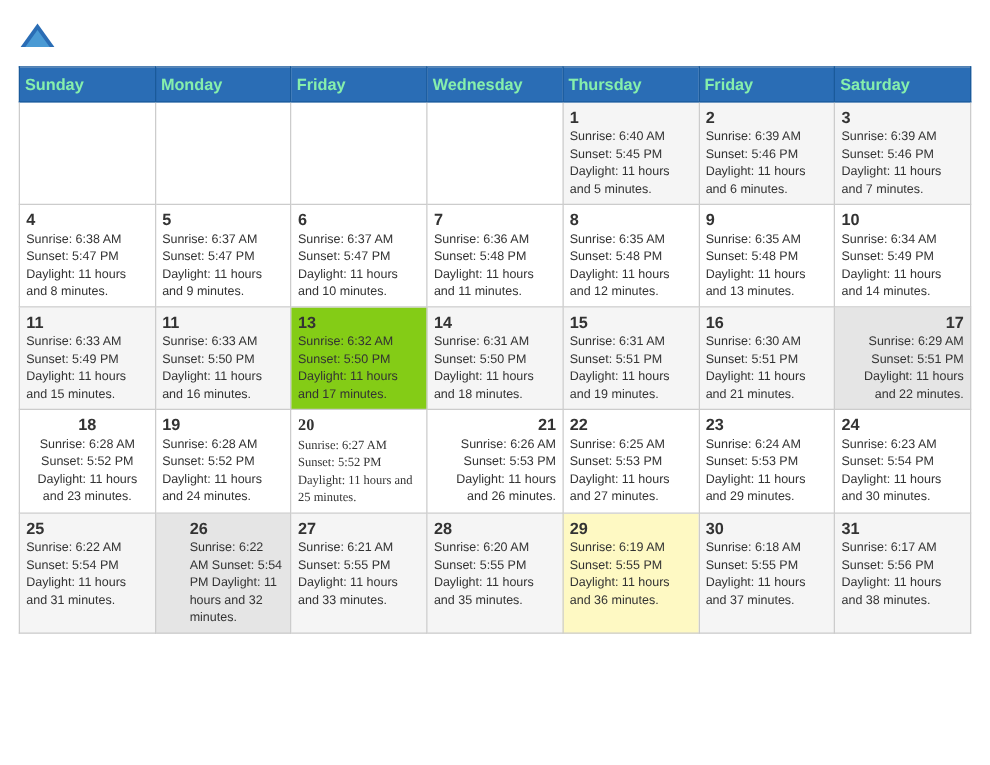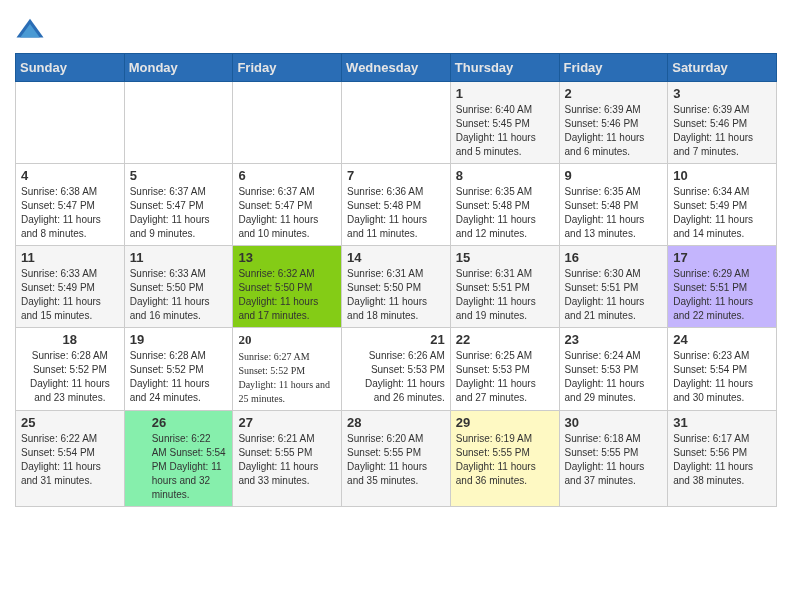--- a/index.html
+++ b/index.html
@@ -59,21 +59,21 @@
       font-size: 16px;
       color: #555;
     }
     .calendar {
       width: 100%;
       border-collapse: collapse;
       border: 1px solid #ccc;
     }
     .calendar th {
       background: #2a6db5;
-      color: #e5e5e5;
+      color: #86efac;
       font-size: 13px;
       font-weight: bold;
       padding: 6px 4px;
       text-align: left;
       border: 1px solid #1a5a9a;
     }
     .calendar td {
       width: calc(100% / 7);
       vertical-align: top;
       padding: 4px 5px;
@@ -237,21 +237,21 @@
             <div class="day-info">Sunrise: 6:31 AM
 Sunset: 5:51 PM
 Daylight: 11 hours and 19 minutes.</div>
           </td>
           <td style="background: rgb(245, 245, 245);">
             <span class="day-num">16</span>
             <div class="day-info">Sunrise: 6:30 AM
 Sunset: 5:51 PM
 Daylight: 11 hours and 21 minutes.</div>
           </td>
-          <td style="background: #c4b5fd;">
+          <td style="background: #e5e5e5; text-align: right;">
             <span class="day-num">17</span>
             <div class="day-info">Sunrise: 6:29 AM
 Sunset: 5:51 PM
 Daylight: 11 hours and 22 minutes.</div>
           </td>
         </tr>
         <tr>
           <td style="background: rgb(255, 255, 255); text-align: center;">
             <span class="day-num">18</span>
             <div class="day-info">Sunrise: 6:28 AM
@@ -295,21 +295,21 @@
 Daylight: 11 hours and 30 minutes.</div>
           </td>
         </tr>
         <tr>
           <td style="background: rgb(245, 245, 245);">
             <span class="day-num">25</span>
             <div class="day-info">Sunrise: 6:22 AM
 Sunset: 5:54 PM
 Daylight: 11 hours and 31 minutes.</div>
           </td>
-          <td style="background: #86efac; padding-left: 27px;">
+          <td style="background: #e5e5e5; padding-left: 27px;">
             <span class="day-num">26</span>
             <div class="day-info">Sunrise: 6:22 AM
 Sunset: 5:54 PM
 Daylight: 11 hours and 32 minutes.</div>
           </td>
           <td style="background: rgb(245, 245, 245);">
             <span class="day-num">27</span>
             <div class="day-info">Sunrise: 6:21 AM
 Sunset: 5:55 PM
 Daylight: 11 hours and 33 minutes.</div>

